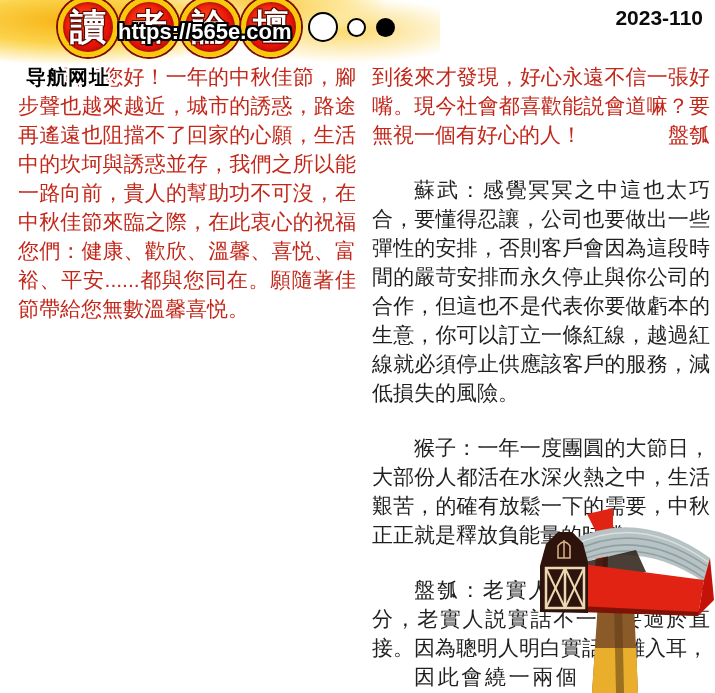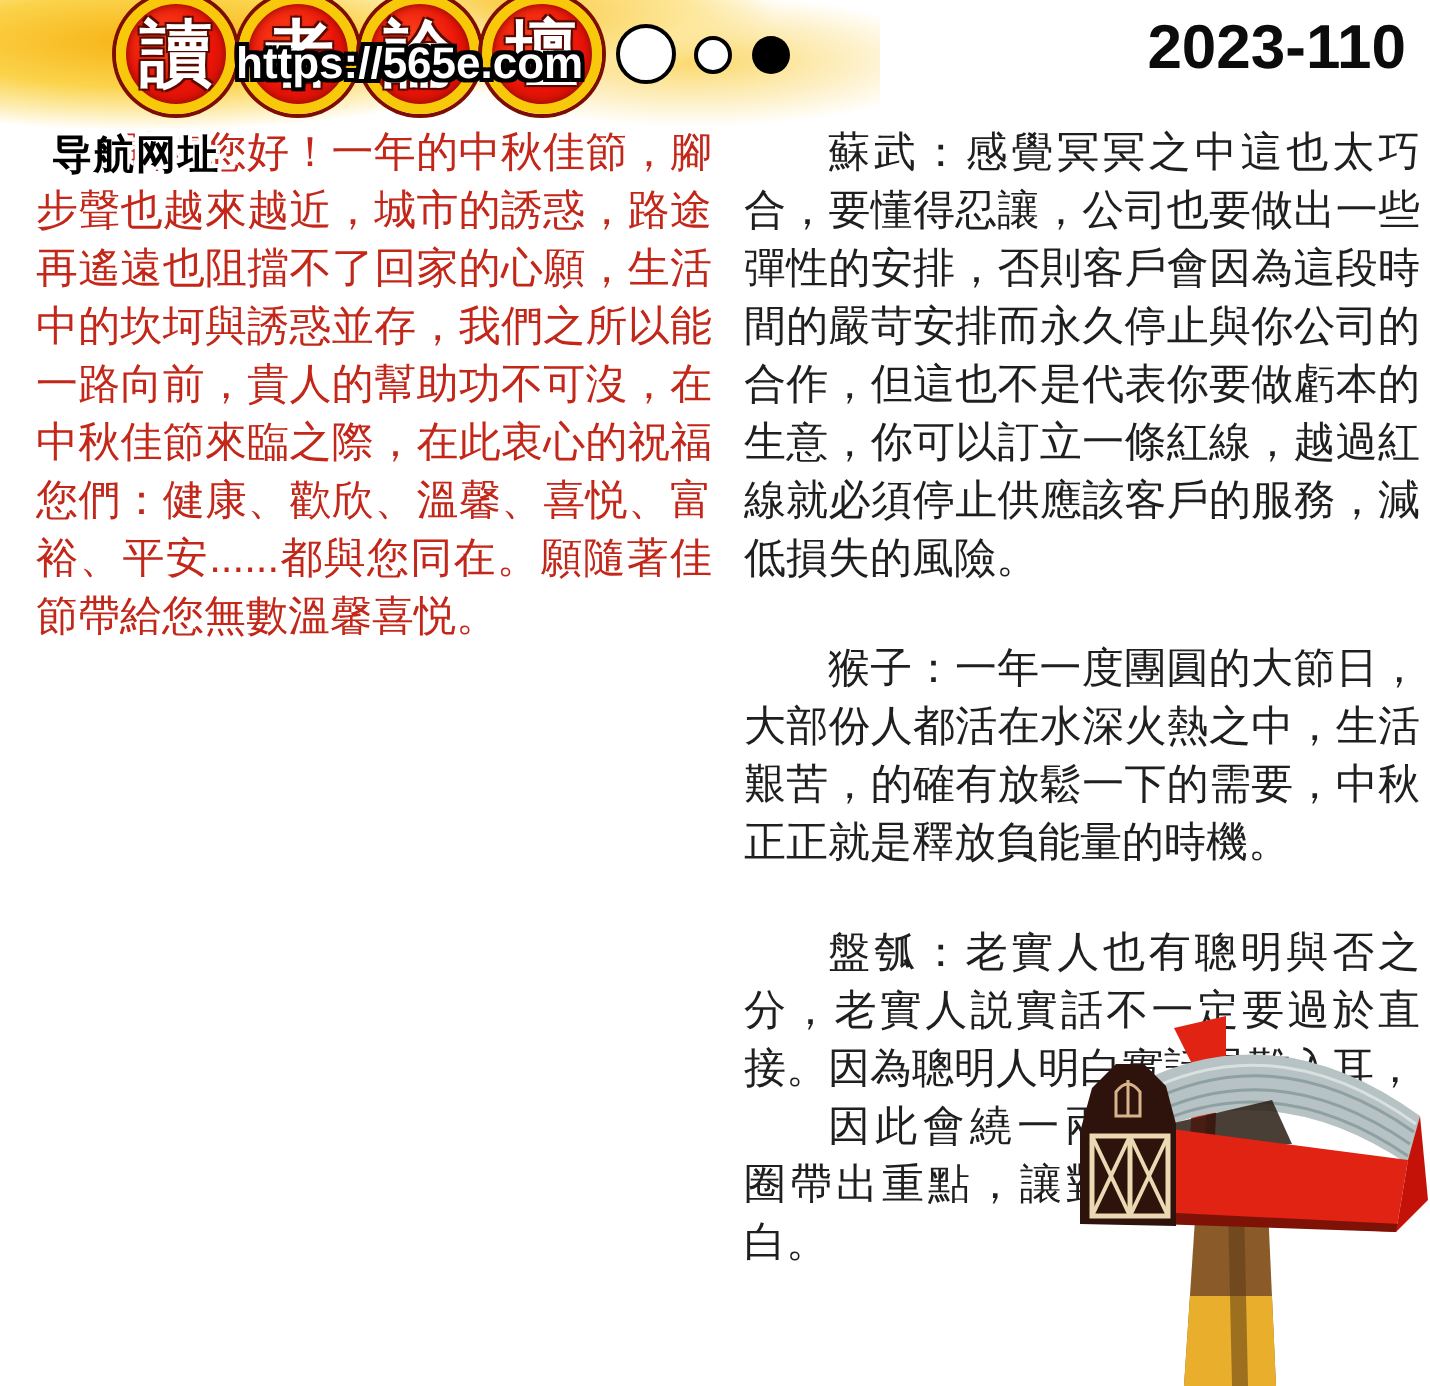--- a/index.html
+++ b/index.html
@@ -38,21 +38,21 @@
     font-size:22px;font-weight:bold;color:#fff;letter-spacing:0px;
     text-shadow:-2px 0 0 #000,2px 0 0 #000,0 -2px 0 #000,0 2px 0 #000,
                 -2px -2px 0 #000,2px 2px 0 #000,-2px 2px 0 #000,2px -2px 0 #000;
   }
   .dots{position:absolute;left:308px;top:12px;z-index:2;display:flex;align-items:center;}
   .dot-large{width:26px;height:26px;border:2px solid #000;border-radius:50%;background:#fff;margin-right:9px;}
   .dot-medium{width:15px;height:15px;border:2px solid #000;border-radius:50%;background:#fff;margin-right:10px;}
   .dot-filled{width:19px;height:19px;border-radius:50%;background:#000;}
   .issue{
     position:absolute;right:12px;top:6px;z-index:2;
-    font-size:31px;font-weight:bold;color:#0c0c0c;letter-spacing:0px;
+    font-size:21px;font-weight:bold;color:#0c0c0c;letter-spacing:0px;
   }
   
   .col{position:absolute;top:62px;width:338px;height:631px;overflow:hidden;z-index:1;}
   .col-left{left:18px;}
   .col-right{left:372px;}
   .para{
     font-size:21px;line-height:29px;margin:0;
     text-align:justify;text-justify:inter-ideograph;
     word-break:break-all;
   }
@@ -90,20 +90,21 @@
   </div>
 
   <div class="issue">2023-110</div>
 
   <div class="col col-left">
     <p class="para red indent"><span>貼總您好！一年的中秋佳節，腳步聲也越來越近，城市的誘惑，路途再遙遠也阻擋不了回家的心願，生活中的坎坷與誘惑並存，我們之所以能一路向前，貴人的幫助功不可沒，在中秋佳節來臨之際，在此衷心的祝福您們：健康、歡欣、溫馨、喜悦、富裕、平安......都與您同在。願隨著佳節帶給您無數溫馨喜悦。</span></p>
 
   </div>
 
   <div class="col col-right">
+    <p class="para red"><span>到後來才發現，好心永遠不信一張好嘴。現今社會都喜歡能説會道嘛？要無視一個有好心的人！</span><span class="sig">盤瓠</span></p>
     <p class="para dark indent"><span>蘇武：感覺冥冥之中這也太巧合，要懂得忍讓，公司也要做出一些彈性的安排，否則客戶會因為這段時間的嚴苛安排而永久停止與你公司的合作，但這也不是代表你要做虧本的生意，你可以訂立一條紅線，越過紅線就必須停止供應該客戶的服務，減低損失的風險。</span></p>
     <p class="para dark indent"><span>猴子：一年一度團圓的大節日，大部份人都活在水深火熱之中，生活艱苦，的確有放鬆一下的需要，中秋正正就是釋放負能量的時機。</span></p>
     <p class="para dark indent"><span>盤瓠：老實人也有聰明與否之分，老實人説實話不一定要過於直接。因為聰明人明白實話是難入耳，</span><span class="narrow">因此會繞一兩個圈帶出重點，讓對方白。</span></p>
   </div>
 
   <div class="mailbox">
     <svg width="229" height="191" viewBox="0 0 229 191">
 
       <polygon points="112,100 148,102 152,191 106,191" fill="#8a5a28"></polygon>
       <polygon points="109,146 150,146 152,191 106,191" fill="#e9af2c"></polygon>

